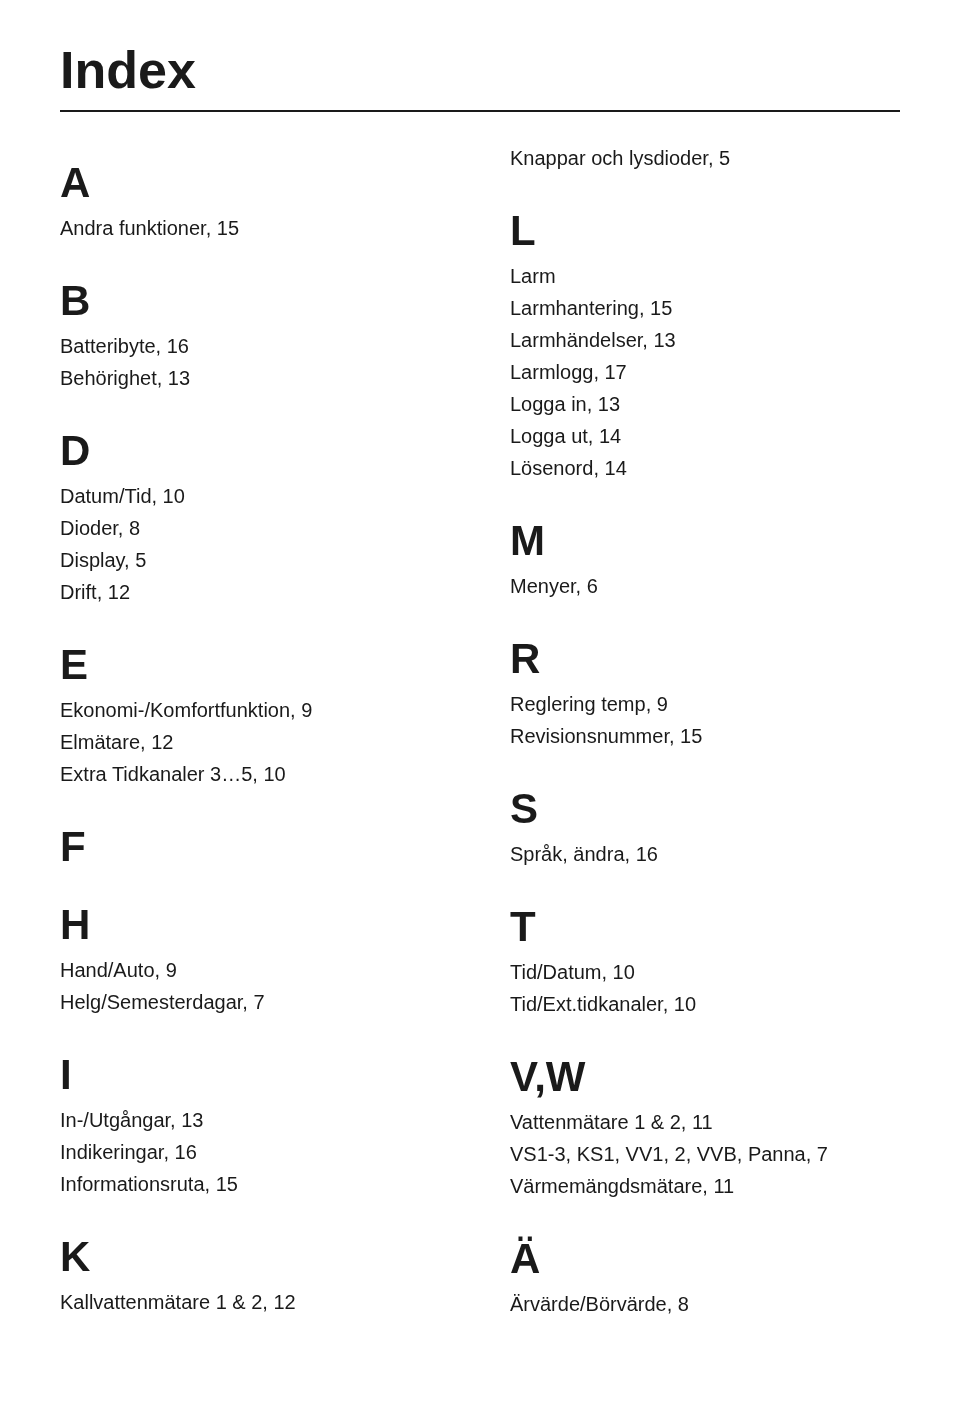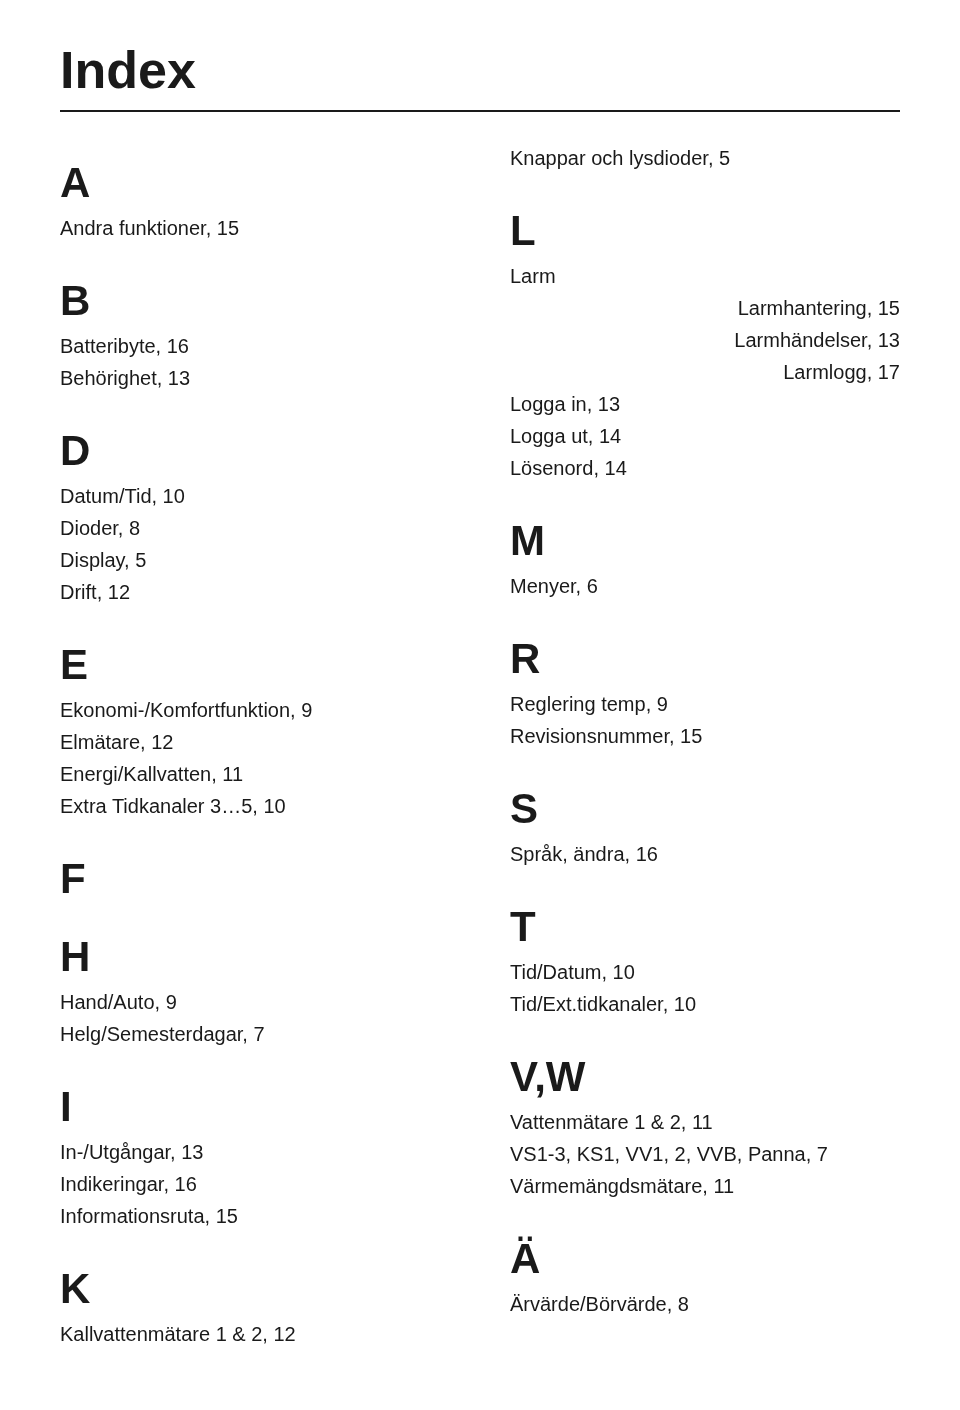--- a/index.html
+++ b/index.html
@@ -58,21 +58,20 @@
       color: #1a1a1a;
     }
 
     .section-items p {
       margin: 0;
       padding: 0;
     }
 
     .sub-item {
       padding-left: 20px;
-      text-align: right;
     }
   </style>
 </head>
 <body>
 
 <h1 class="page-title">Index</h1>
 <hr class="title-divider">
 
 <div class="columns">
   <div class="column" id="left-col">
@@ -96,21 +95,20 @@
           <p>Dioder, 8</p>
           <p>Display, 5</p>
           <p>Drift, 12</p>
         </div>
       </div>
       <div class="section">
         <div class="section-letter">E</div>
         <div class="section-items">
           <p>Ekonomi-/Komfortfunktion, 9</p>
           <p>Elmätare, 12</p>
-          <p>Energi/Kallvatten, 11</p>
           <p>Extra Tidkanaler 3…5, 10</p>
         </div>
       </div>
       <div class="section">
         <div class="section-letter">F</div>
       </div>
       <div class="section">
         <div class="section-letter">H</div>
         <div class="section-items">
           <p>Hand/Auto, 9</p>

